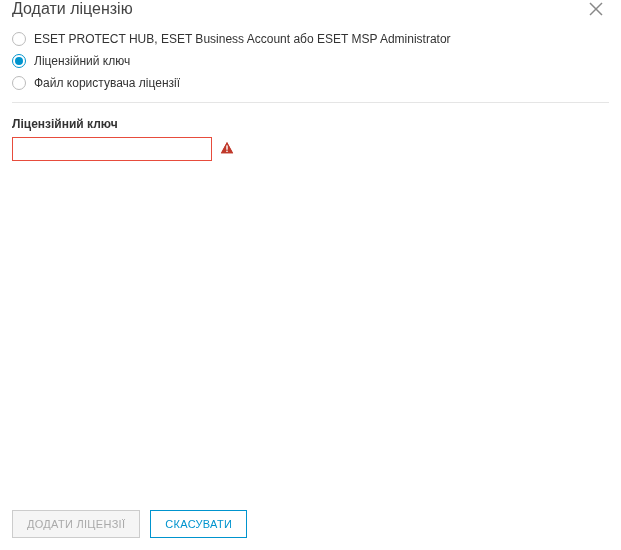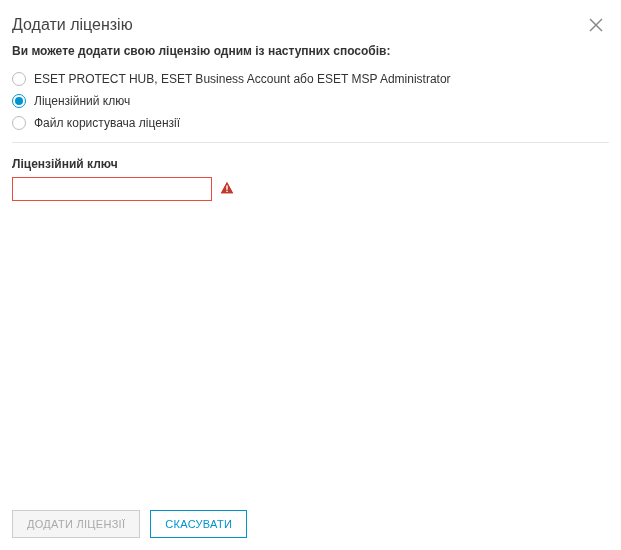--- a/index.html
+++ b/index.html
@@ -12,21 +12,21 @@
       font-size: 12px;
       color: #333;
       background: #fff;
       width: 621px;
       height: 550px;
       position: relative;
       display: flex;
       flex-direction: column;
     }
     .header {
-      padding: 16px 16px 10px 12px;
+      padding: 0 16px 10px 12px;
       display: flex;
       justify-content: space-between;
       align-items: flex-start;
     }
     .title {
       font-size: 16px;
       font-weight: 400;
       color: #444;
     }
     .close-btn {
@@ -161,21 +161,20 @@
   <div class="title">Додати ліцензію</div>
   <div class="close-btn">
     <svg viewBox="0 0 14 14" fill="none">
       <line x1="1" y1="1" x2="13" y2="13"></line>
       <line x1="13" y1="1" x2="1" y2="13"></line>
     </svg>
   </div>
 </div>
 
 <div class="content">
-  <div class="intro">Ви можете додати свою ліцензію одним із наступних способів:</div>
 
   <div class="radio-group">
     <div class="radio-option">
       <span class="radio-outer"></span>
       <span class="radio-label">ESET PROTECT HUB, ESET Business Account або ESET MSP Administrator</span>
     </div>
     <div class="radio-option">
       <span class="radio-outer selected">
         <span class="radio-inner"></span>
       </span>

